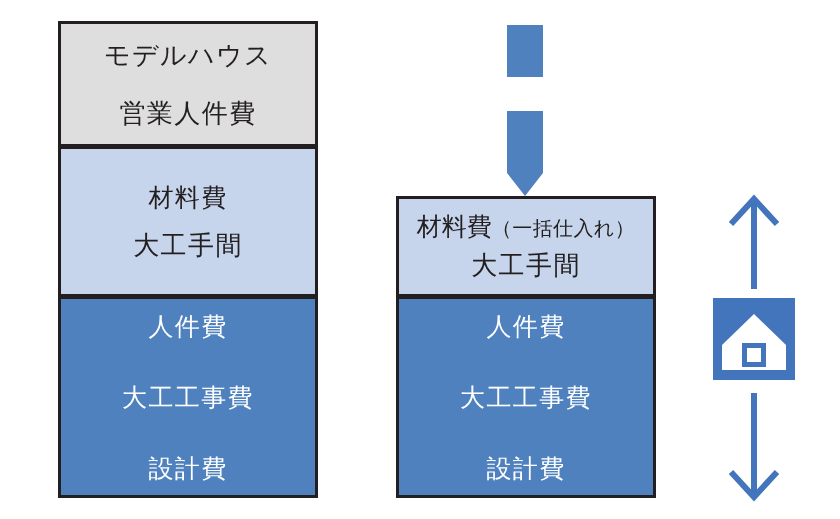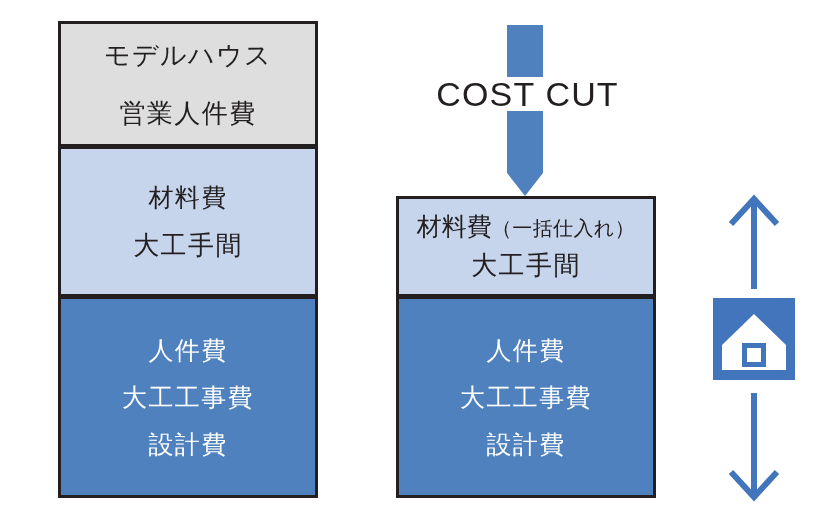--- a/index.html
+++ b/index.html
@@ -33,21 +33,21 @@
     border: 3px solid #231f20;
     display: flex;
     flex-direction: column;
     align-items: center;
     justify-content: center;
     text-align: center;
     line-height: 1.32;
   }
   .seg-gray  { background: #dedede; color: #231f20; }
   .seg-light { background: #c6d5ec; color: #231f20; }
-  .seg-dark  { background: #4e81bd; color: #ffffff; }
+  .seg-dark  { background: #4e81bd; color: #ffffff; gap: 24px; }
 
   .seg .line {
     display: block;
     white-space: nowrap;
     letter-spacing: 0.055em;
   }
 
   
   #stack-before { left: 58px; top: 21px; width: 260px; height: 477px; }
   #seg-model    { left: 0;  top: 0;   width: 260px; height: 126px; }
@@ -161,21 +161,20 @@
 
     <div class="seg seg-dark" id="seg-labor-r">
       <span class="line fs-25">人件費</span>
       <span class="line fs-25 gap-12">大工工事費</span>
       <span class="line fs-25 gap-12">設計費</span>
     </div>
   </div>
 
   <div id="costcut-group">
     <div id="arrow-shaft-top"></div>
-    <div id="costcut-label">COST CUT</div>
     <div id="arrow-shaft-bottom">
       <svg width="36" height="85" viewBox="0 0 36 85" xmlns="http://www.w3.org/2000/svg">
         <polygon points="0,0 36,0 36,62 18,85 0,62" fill="#4e81bd"></polygon>
       </svg>
     </div>
   </div>
 
   <div id="house-group">
 
     <div id="arrow-up">

